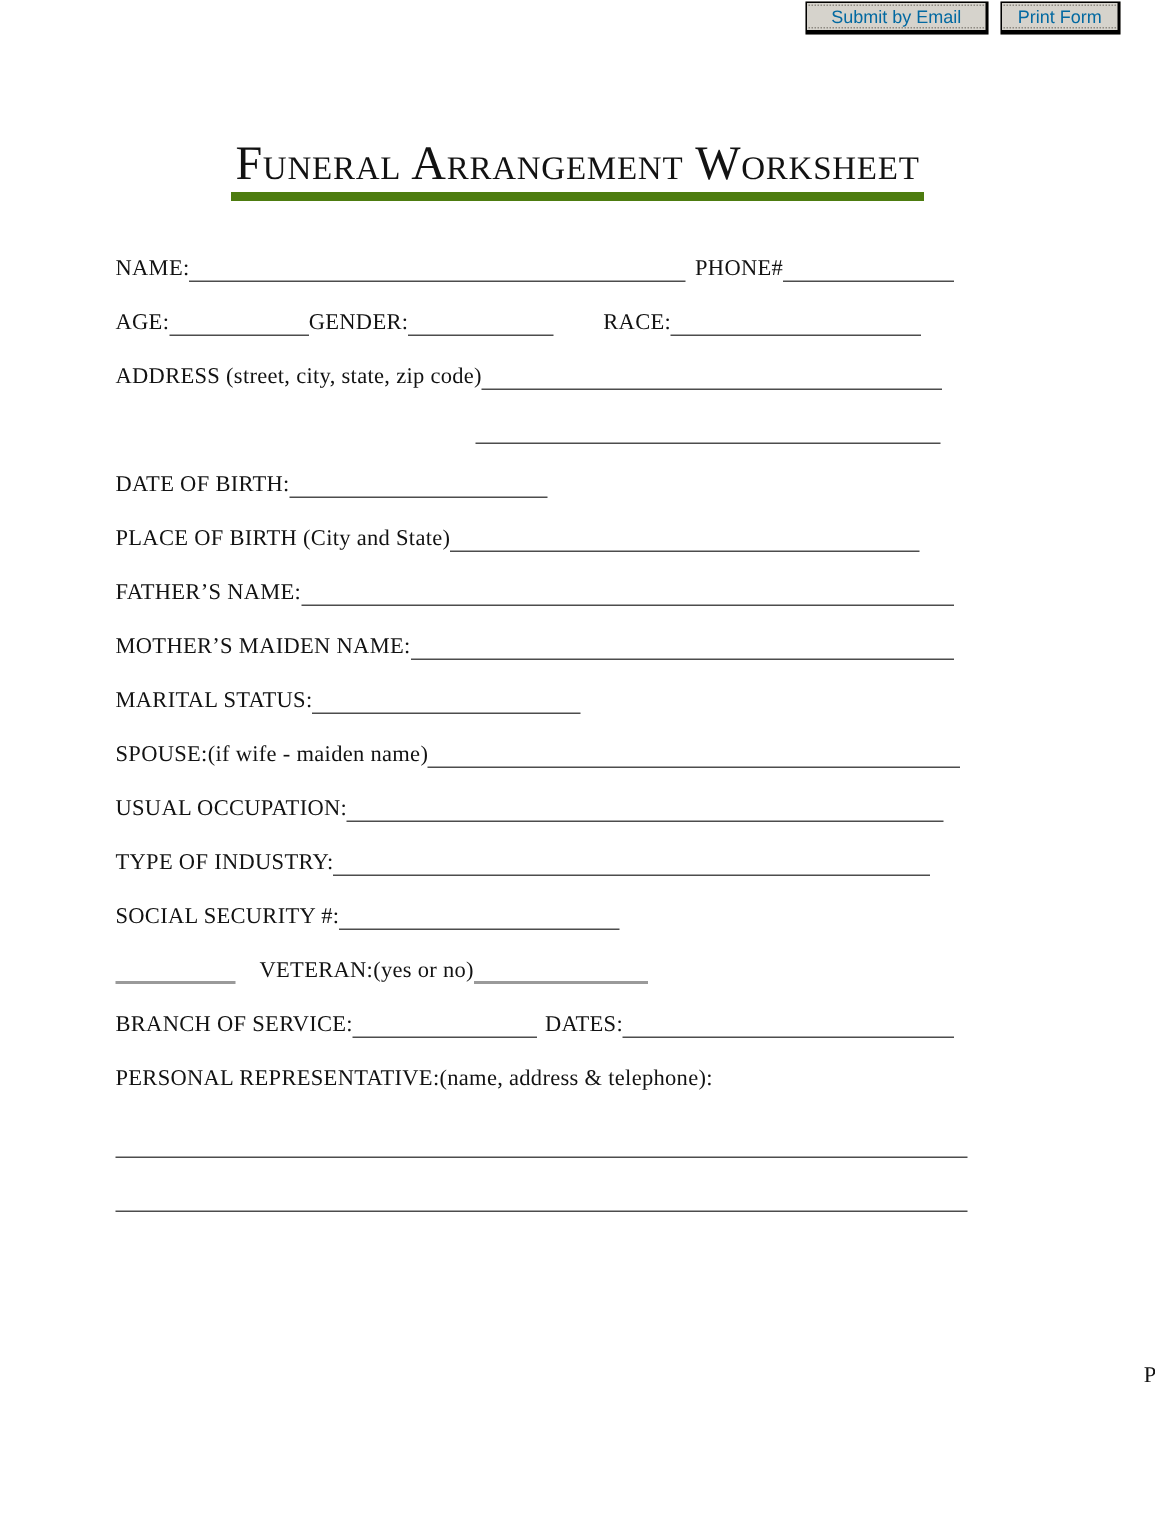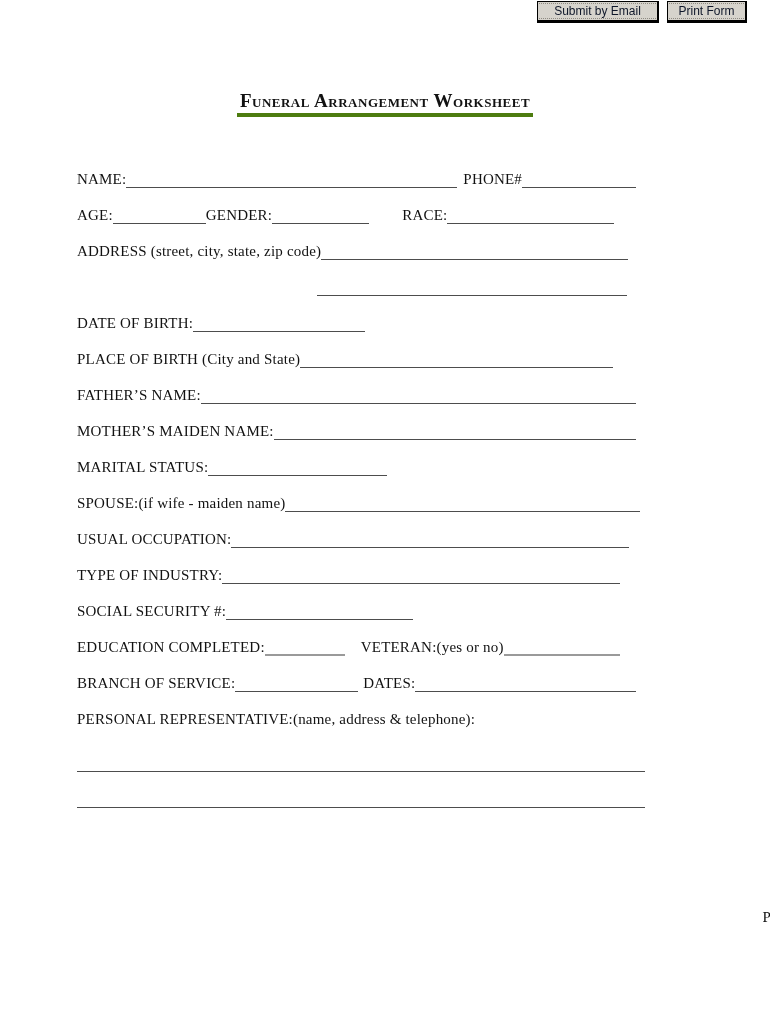--- a/index.html
+++ b/index.html
@@ -12,42 +12,42 @@
   .page{position:relative;width:770px;height:1024px;background:var(--page_bg,#ffffff);}
 
   
   .pdf-btn{
     position:absolute;top:1px;height:22px;box-sizing:border-box;
     background:var(--button_bg,#d6d3cc);
     border:1px solid #000;
     border-right:2px solid #000;
     border-bottom:3px solid #000;
     font-family:"Liberation Sans",sans-serif;
-    font-size:12px;color:#0f172a;text-align:center;
+    font-size:12px;color:#0369a1;text-align:center;
     padding:0;cursor:pointer;line-height:17px;
   }
   .pdf-btn::before{
     content:"";position:absolute;left:1px;right:1px;top:1px;bottom:1px;
     border-top:1px dotted #8e8a82;border-bottom:1px dotted #8e8a82;
     pointer-events:none;
   }
   #submit-btn{left:537px;width:122px;}
   #print-btn{left:667px;width:80px;}
 
   
   .title-wrap{position:absolute;top:90px;left:0;width:100%;text-align:center;}
   .title{
     display:inline-block;
     font-family:"Liberation Serif",serif;
-    font-weight:700;
+    font-weight:400;
     font-variant:small-caps;
-    font-size:19px;
+    font-size:32px;
     letter-spacing:0.5px;
     color:#121212;
-    border-bottom:4px solid #4d7c0f;
+    border-bottom:6px solid #4d7c0f;
     padding:0 3px 1px 3px;
   }
 
   
   .form{position:absolute;left:77px;top:160px;width:578px;}
   .row{
     height:36px;box-sizing:border-box;
     display:flex;align-items:flex-end;padding-bottom:8px;
   }
   .lab{
@@ -132,21 +132,20 @@
       </div>
       <div class="row">
         <span class="lab">TYPE OF INDUSTRY:</span>
         <span class="line" style="width: 398px;"></span>
       </div>
       <div class="row">
         <span class="lab">SOCIAL SECURITY #:</span>
         <span class="line" style="width: 187px;"></span>
       </div>
       <div class="row">
-        <span class="lab">EDUCATION COMPLETED:</span>
         <span class="line thick" style="width: 80px;"></span>
         <span class="lab" style="margin-left: 16px;">VETERAN:(yes or no)</span>
         <span class="line thick" style="width: 116px;"></span>
       </div>
       <div class="row">
         <span class="lab">BRANCH OF SERVICE:</span>
         <span class="line" style="width: 123px;"></span>
         <span class="lab" style="margin-left: 5px; margin-top: 18px;">DATES:</span>
         <span class="line" style="width: 221px;"></span>
       </div>

